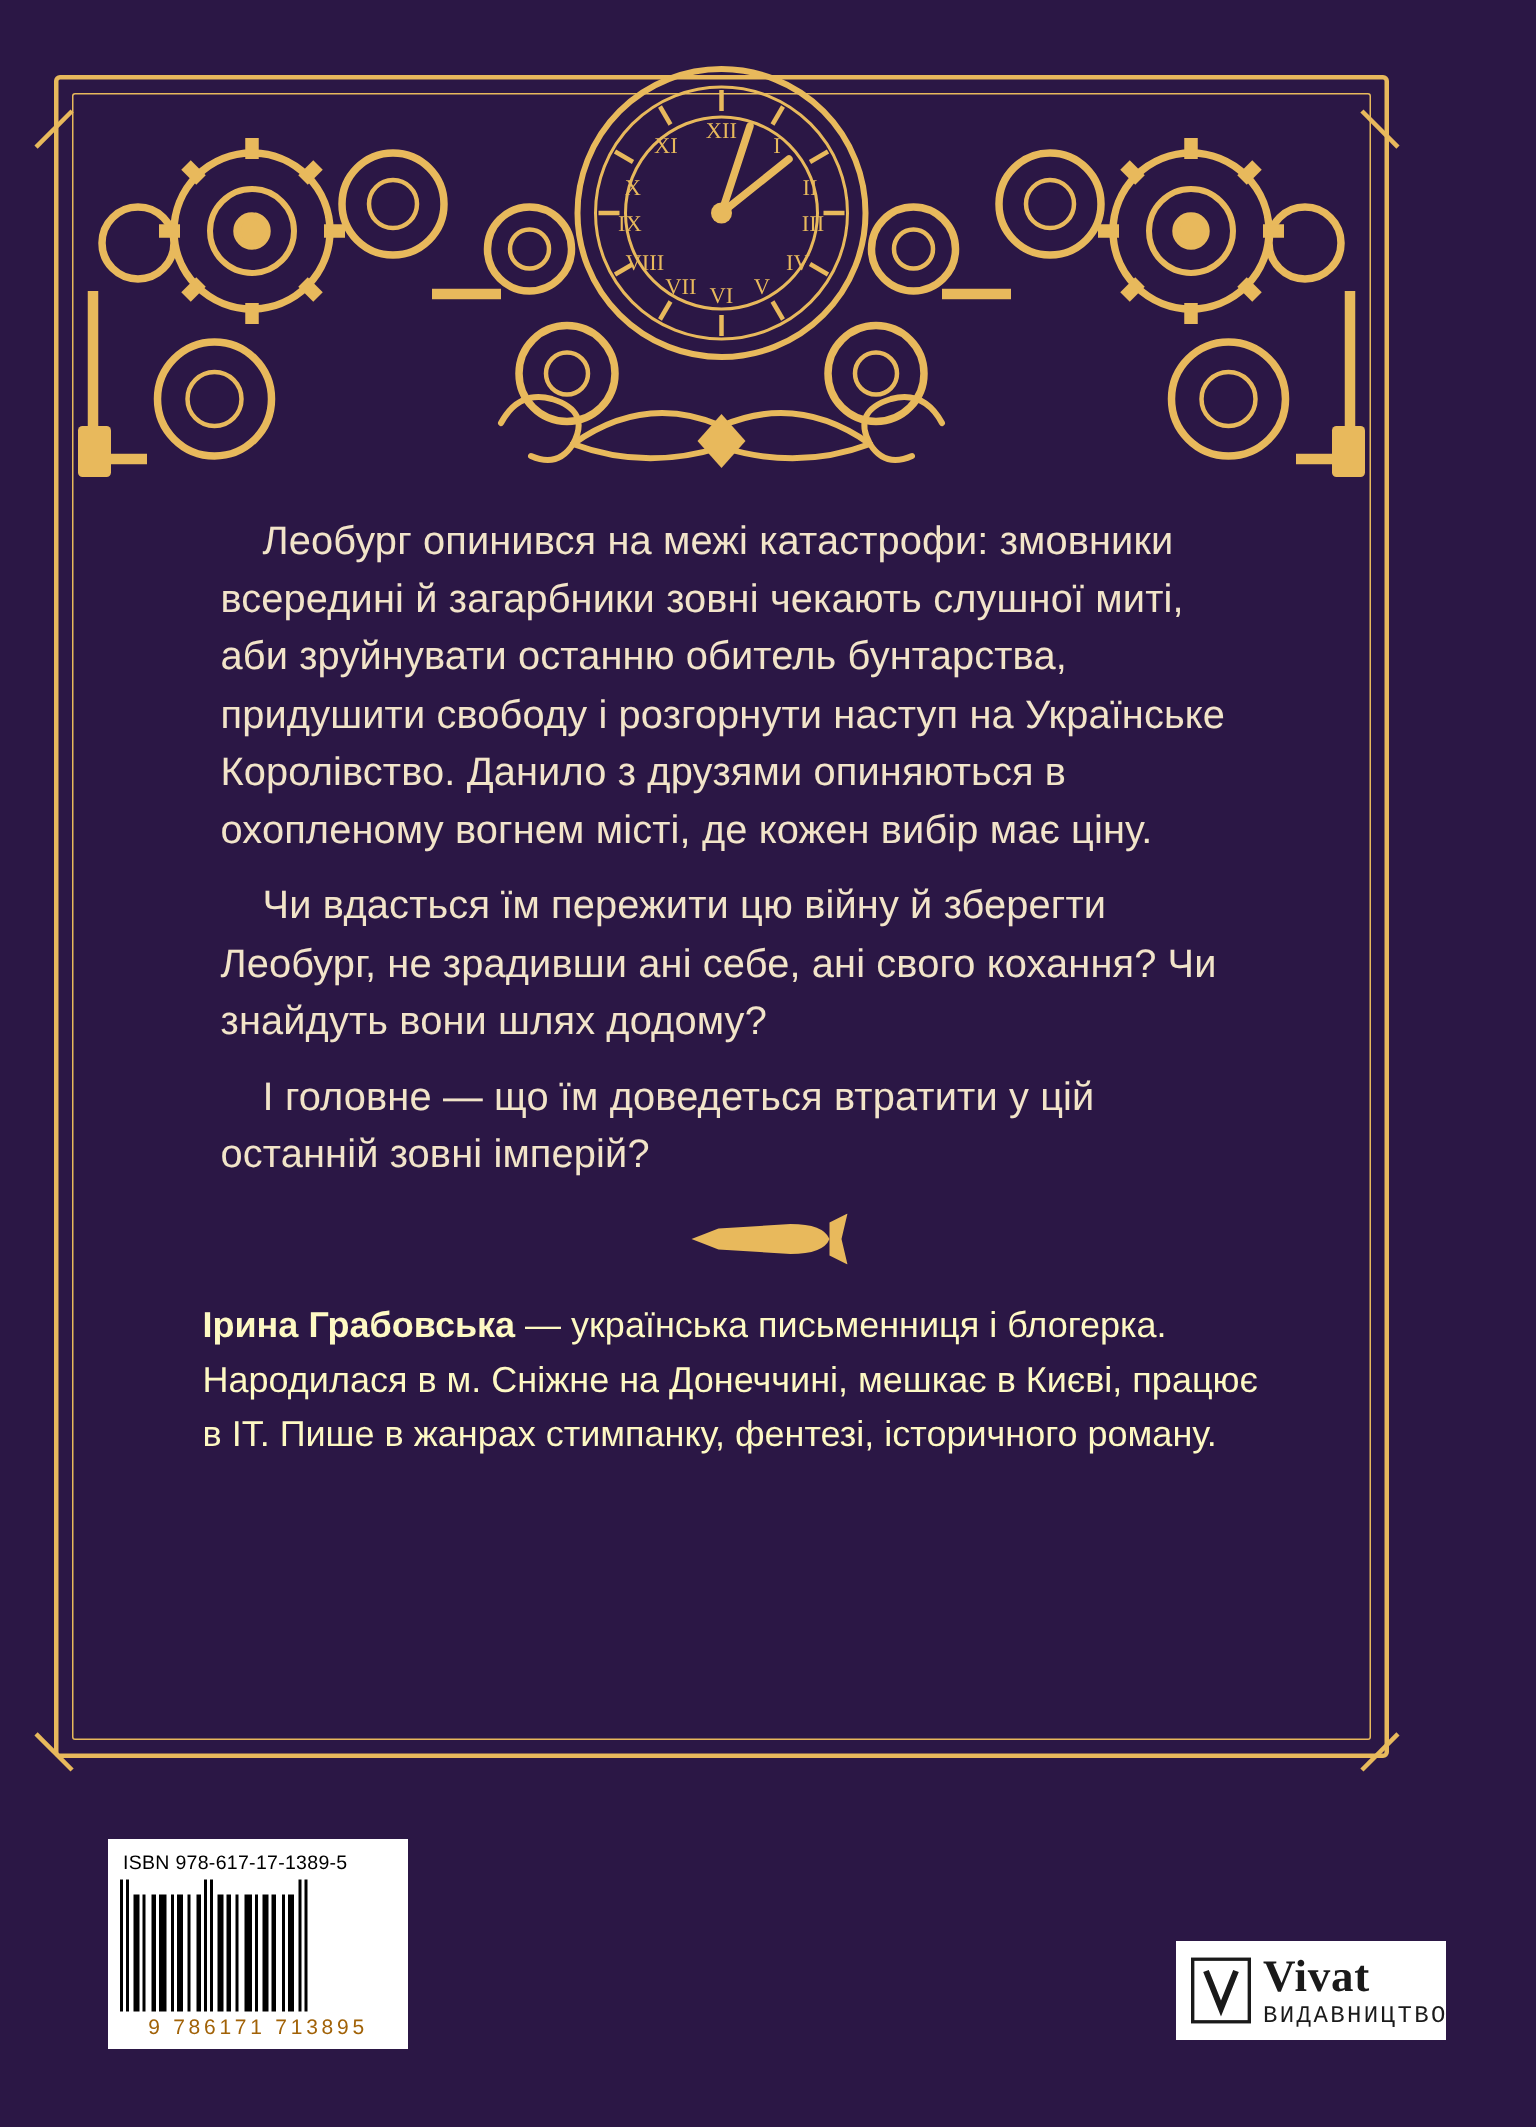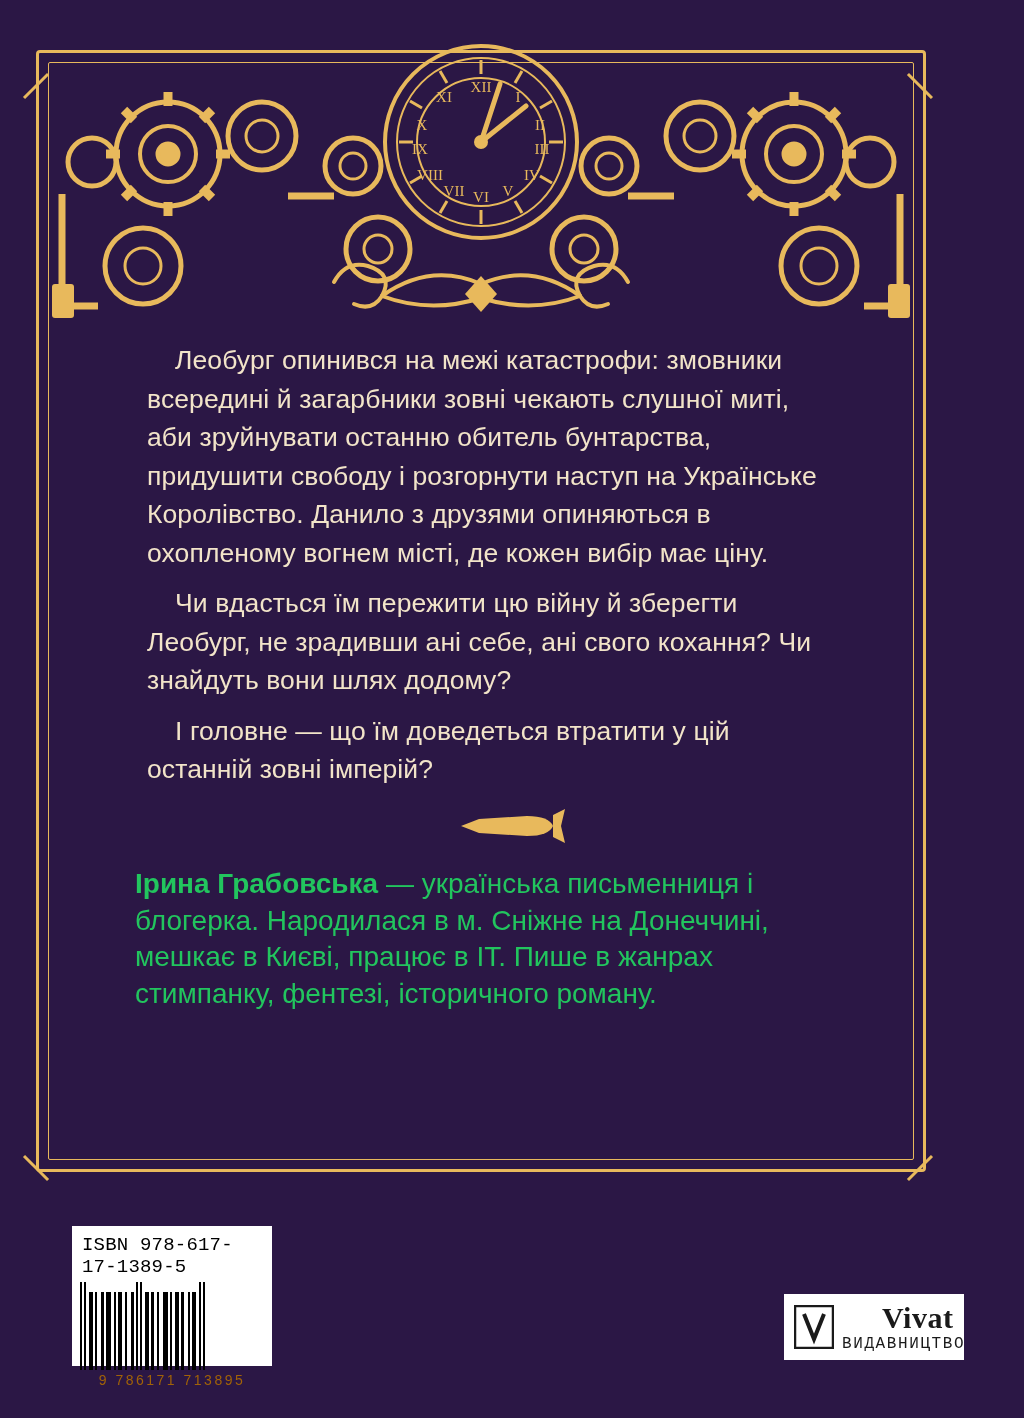--- a/index.html
+++ b/index.html
@@ -73,38 +73,38 @@
     position:absolute;
     left:0;top:805px;
     width:1024px;
     text-align:center;
   }
 
   .author-block{
     position:absolute;
     left:135px;top:862px;
     width:715px;
-    color:#22c55e;
-    font-size:28px;
+    color:#fef9c3;
+    font-size:24px;
     line-height:36.5px;
   }
   .author-name{font-weight:bold;}
 
   
   .barcode-box{
     position:absolute;
     left:72px;top:1222px;
     width:200px;height:140px;
     background:#ffffff;
     padding:6px 8px 4px 8px;
     box-sizing:border-box;
   }
   .isbn-text{
-    font-family:Liberation Mono, monospace;
-    font-size:19px;
+    font-family:Liberation Sans, sans-serif;
+    font-size:13px;
     color:#000;
     letter-spacing:0.2px;
     margin:2px 0 4px 2px;
   }
   .bars{
     height:88px;
     display:flex;
     align-items:flex-end;
     gap:0;
   }
@@ -130,21 +130,21 @@
     padding:0 10px;
     box-sizing:border-box;
   }
   .logo .mark{
     width:40px;height:44px;
     flex:0 0 auto;
   }
   .logo .words{display:flex;flex-direction:column;justify-content:center;line-height:1;}
   .logo .w1{
     font-family:"Liberation Serif", serif;
-    font-size:30px;color:#1a1a1a;font-weight:bold;letter-spacing:0.5px;margin-left:40px;
+    font-size:30px;color:#1a1a1a;font-weight:bold;letter-spacing:0.5px;
   }
   .logo .w2{
     font-family:Liberation Mono, monospace;
     font-size:16px;color:#1a1a1a;letter-spacing:1.6px;margin-top:3px;
   }
 </style>
 </head>
 <body>
 
 <div class="cover">

